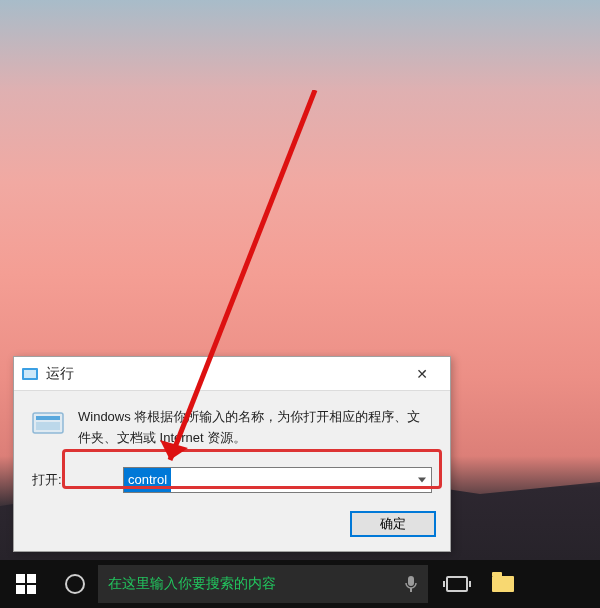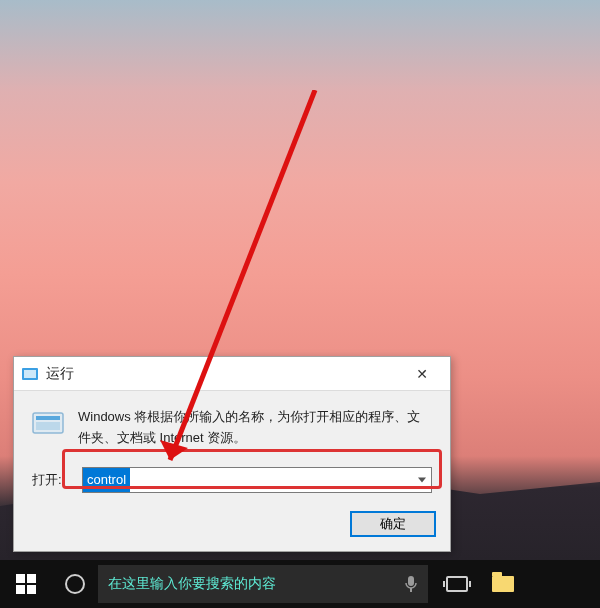--- a/index.html
+++ b/index.html
@@ -34,21 +34,21 @@
   }
   .start-btn svg { width:20px; height:20px; fill:#fff; }
   .cortana {
     width:46px; height:48px; display:flex; align-items:center; justify-content:center;
   }
   .cortana-circle {
     width:20px; height:20px; border:2px solid #cfcfcf; border-radius:50%;
   }
   .search-box {
     flex:0 0 330px; height:38px; background:#2b2b2b; display:flex; align-items:center;
-    padding:0 10px; color:#5eead4; font-size:14px; margin-right:6px;
+    padding:0 10px; color:#22c55e; font-size:14px; margin-right:6px;
   }
   .search-box .mic { margin-left:auto; }
   .taskview {
     width:46px; height:48px; display:flex; align-items:center; justify-content:center;
   }
   .taskview-ico { width:22px; height:16px; border:2px solid #cfcfcf; border-radius:2px; position:relative;}
   .taskview-ico::before, .taskview-ico::after { content:""; position:absolute; top:3px; bottom:3px; width:2px; background:#cfcfcf;}
   .taskview-ico::before{left:-5px;} .taskview-ico::after{right:-5px;}
   .tb-app { width:46px; height:48px; display:flex; align-items:center; justify-content:center;}
   .explorer-ico { width:22px; height:16px; background:#f8d871; border-radius:1px; position:relative;}
@@ -67,24 +67,24 @@
   }
   .titlebar .ticon { width:16px; height:16px; margin-right:8px; }
   .titlebar .title { font-size:14px; color:#222; }
   .titlebar .close {
     margin-left:auto; width:44px; height:30px; display:flex; align-items:center; justify-content:center;
     color:#333; font-size:14px;
   }
   .dlg-body { padding:16px 18px 8px 18px; font-size:13px; color:#222; }
   .desc-row { display:flex; gap:12px; line-height:1.6; }
   .run-ico { flex:0 0 34px; height:28px; margin-top:2px;}
-  .input-row { display:flex; align-items:center; margin-top:18px; gap:10px;}
+  .input-row { display:flex; align-items:center; margin-top:18px; gap:18px;}
   .input-label { font-size:13px; color:#222; width:40px; }
   .combo-wrap {
-    flex:1; position:relative;
+    flex:1; position:relative;margin-left:33px;
   }
   .combo {
     width:100%; height:26px; border:1px solid #7a7a7a; background:#fff;
     font-size:13px; padding:2px 22px 2px 6px; color:#000;
   }
   .combo-sel {
     position:absolute; left:1px; top:1px; bottom:1px; padding:2px 4px;
     background:#0078d7; color:#fff; font-size:13px; line-height:20px;
     pointer-events:none;
   }

